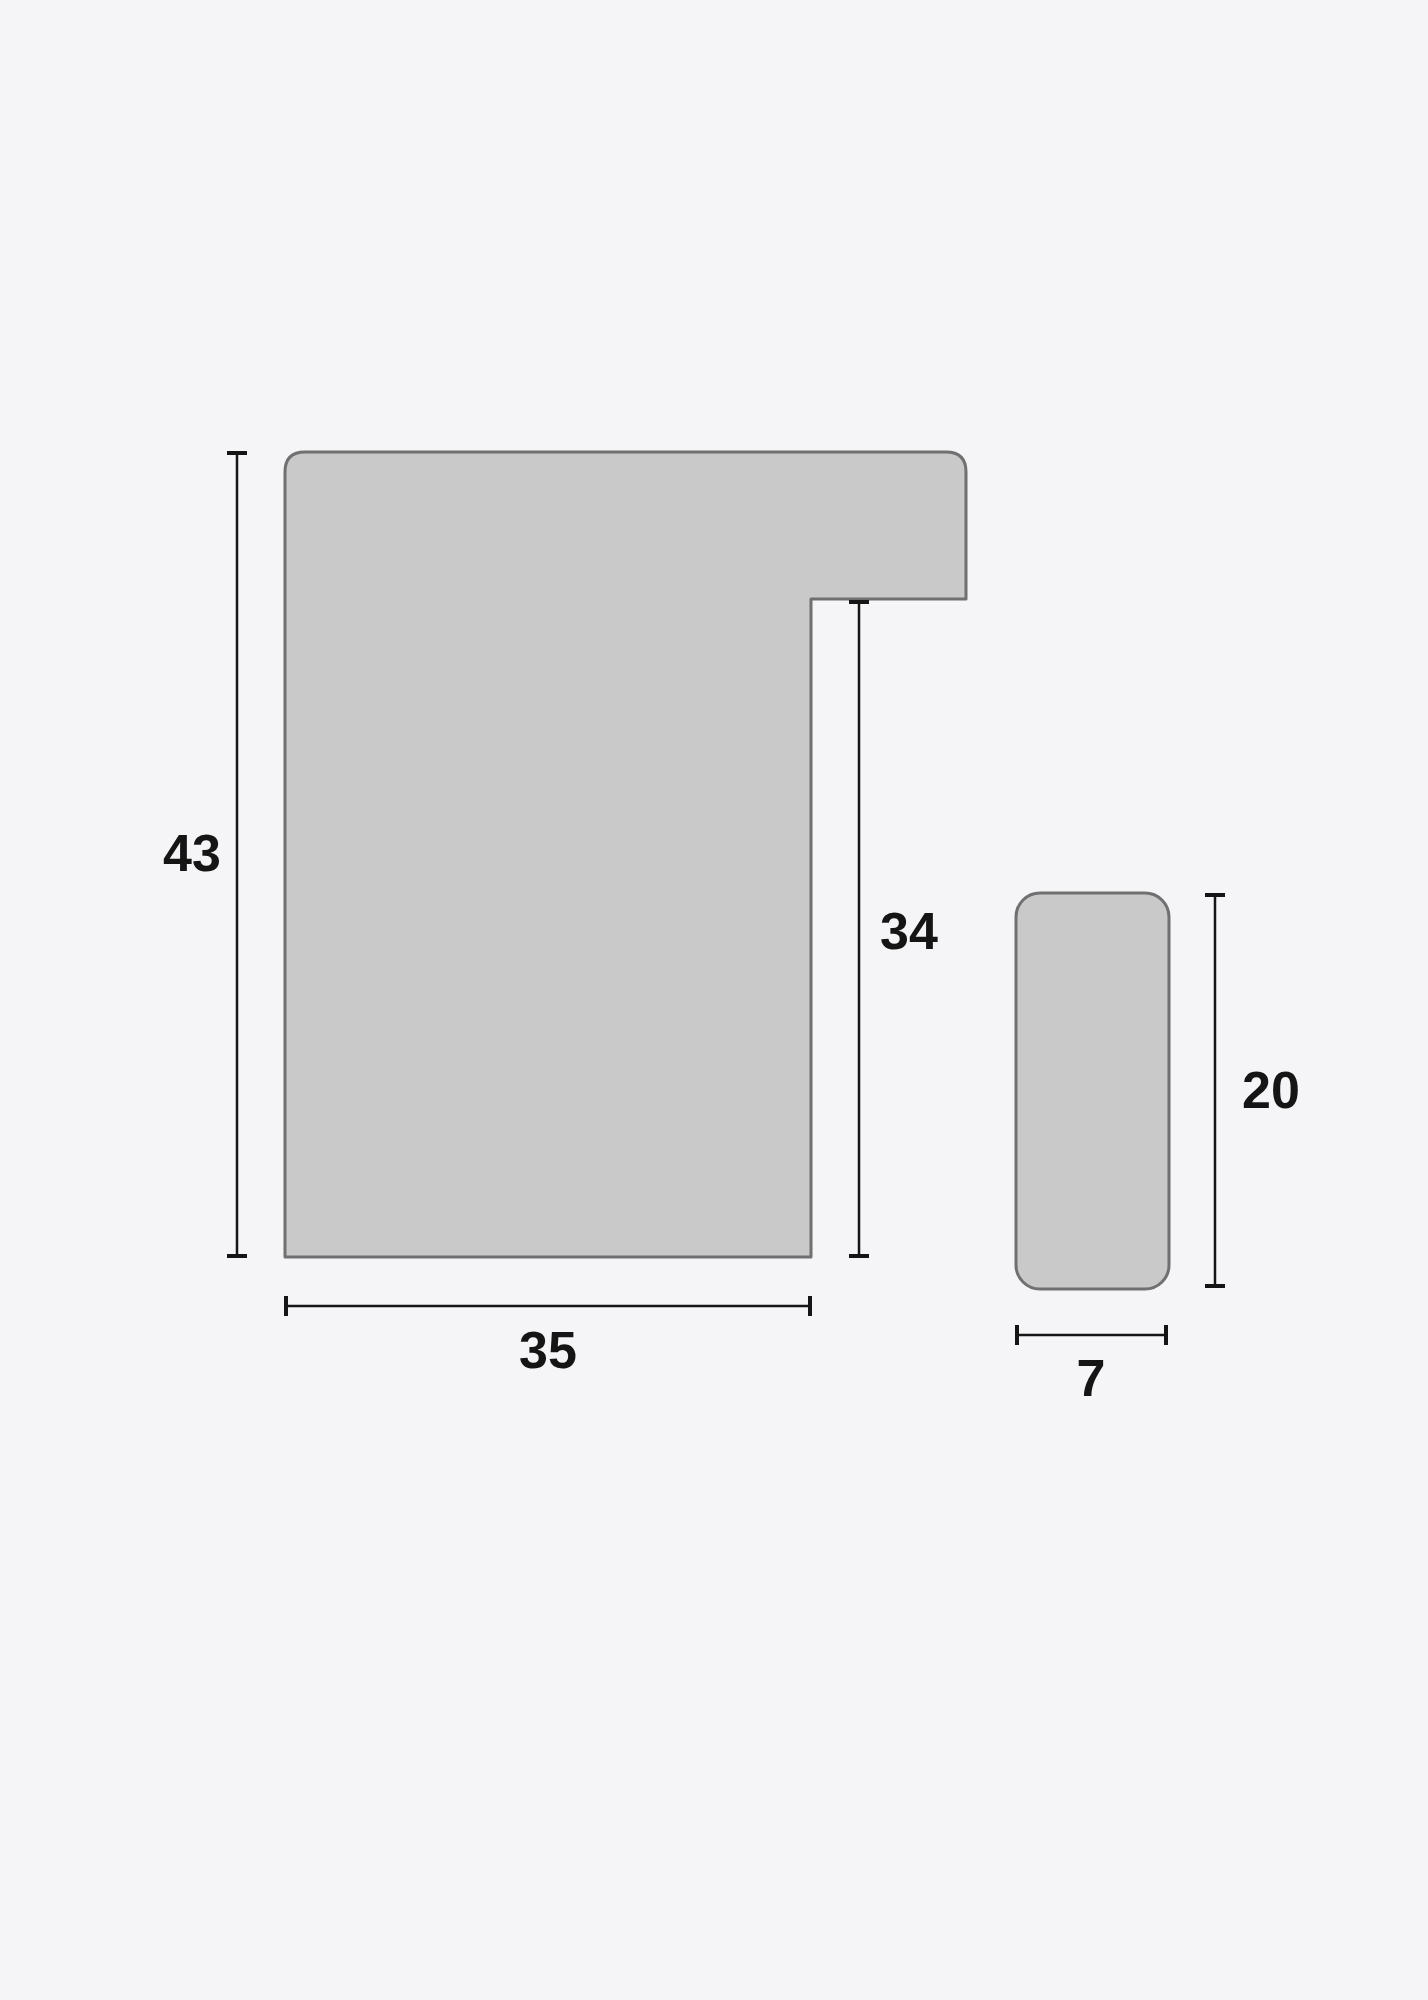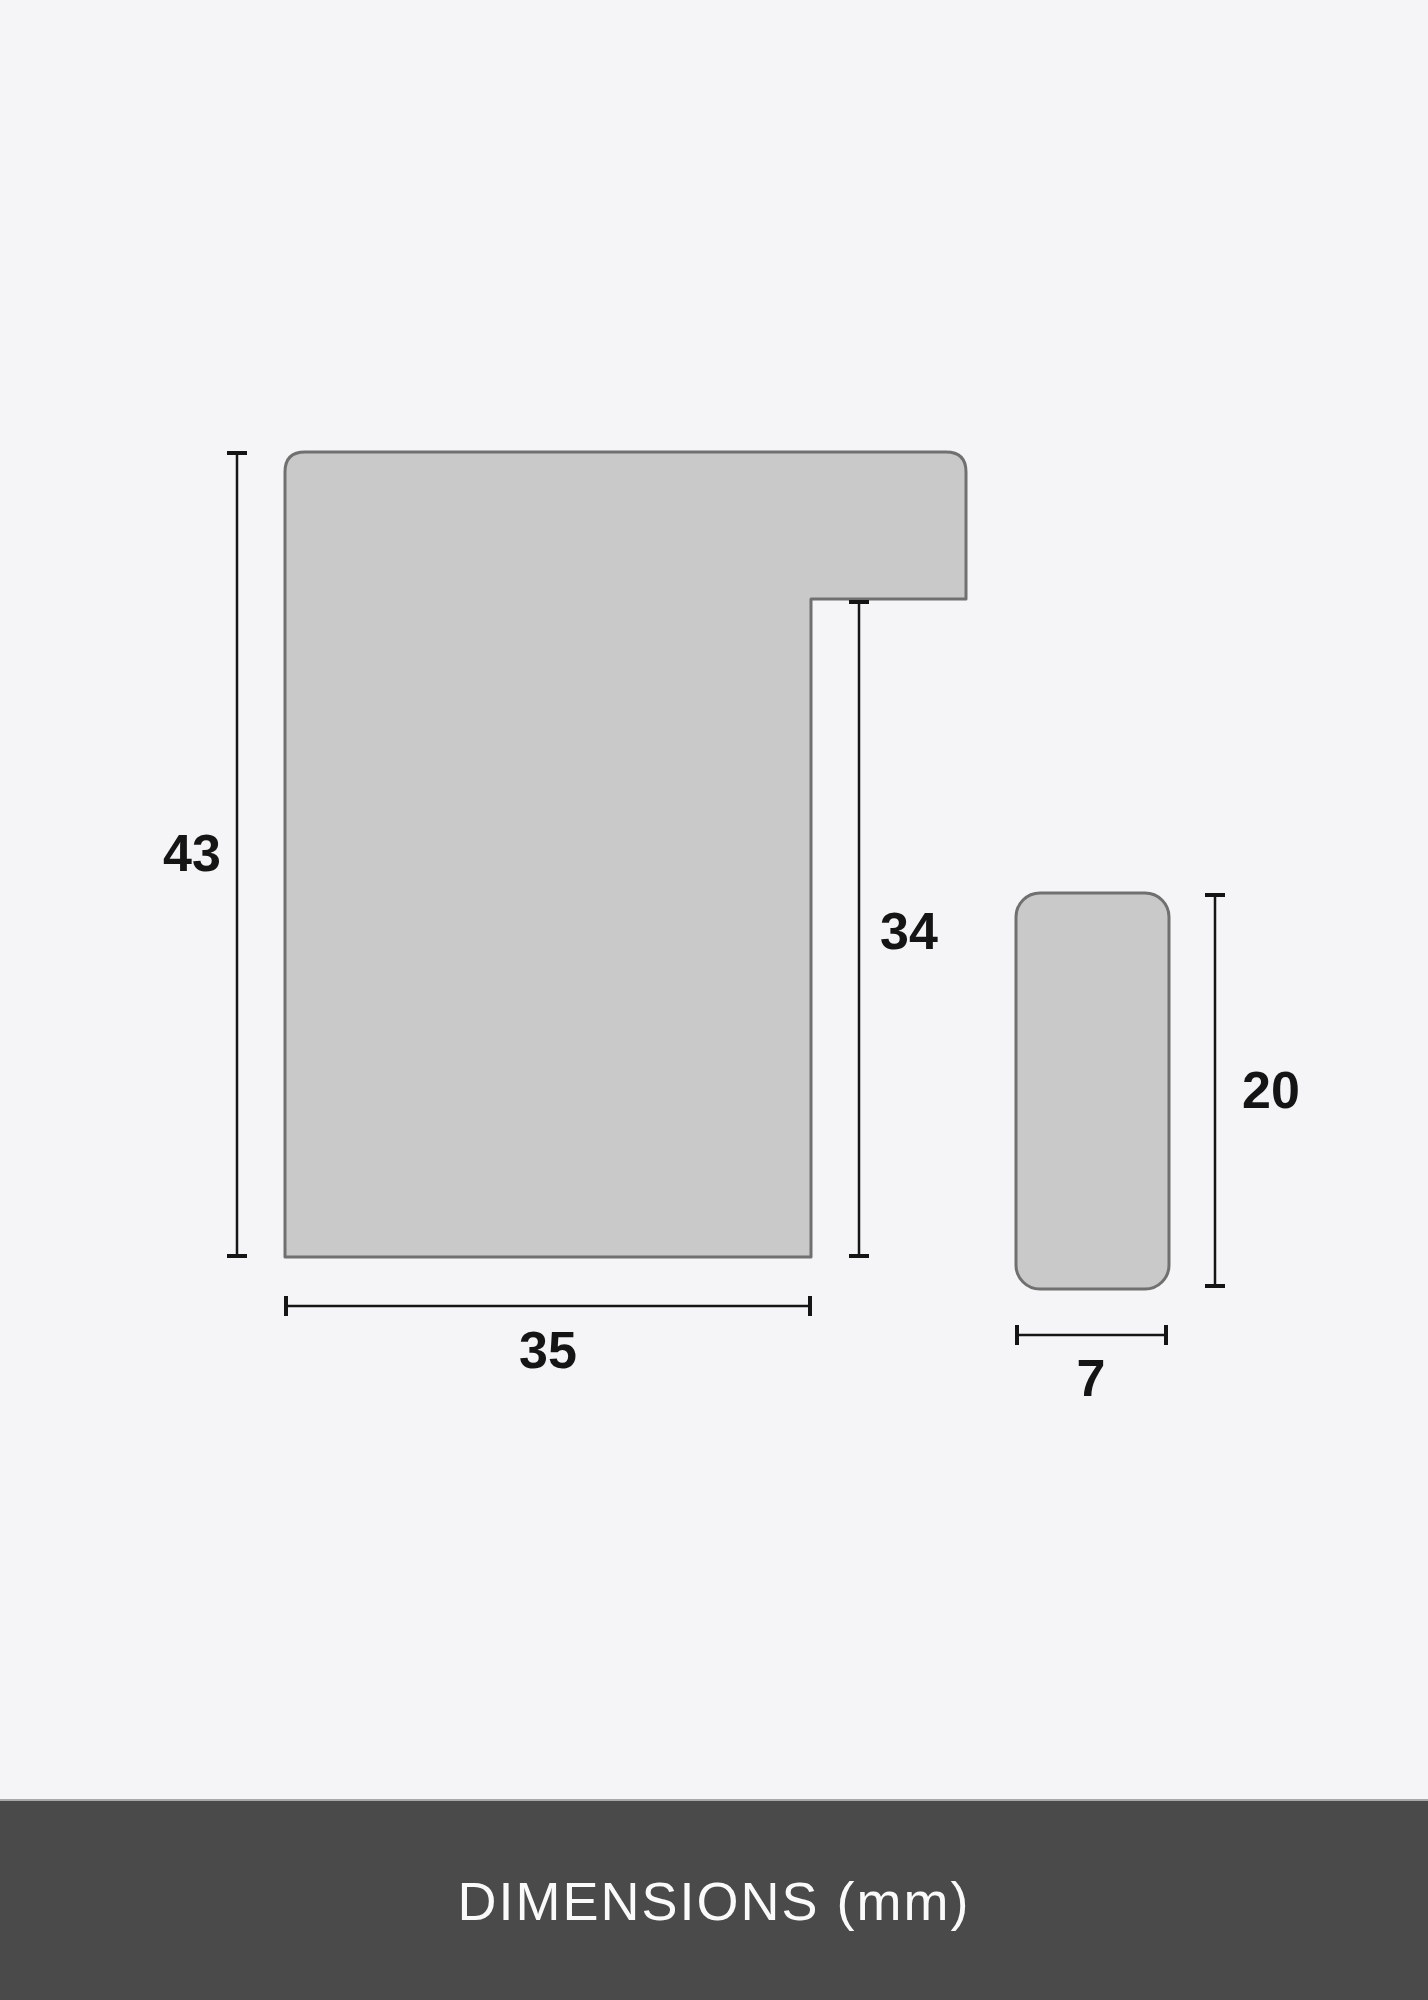--- a/index.html
+++ b/index.html
@@ -91,17 +91,14 @@
     </g>
 
     <g>
       <line class="dim-line" x1="1017" y1="1335" x2="1166" y2="1335"></line>
       <line class="dim-tick" x1="1017" y1="1325" x2="1017" y2="1345"></line>
       <line class="dim-tick" x1="1166" y1="1325" x2="1166" y2="1345"></line>
       <text class="dim-label" x="1091" y="1396">7</text>
     </g>
   </svg>
 
-  <div id="footer-bar">
-    <span id="footer-title">DIMENSIONS (mm)</span>
-  </div>
 
 </div>
 
 </body></html>

